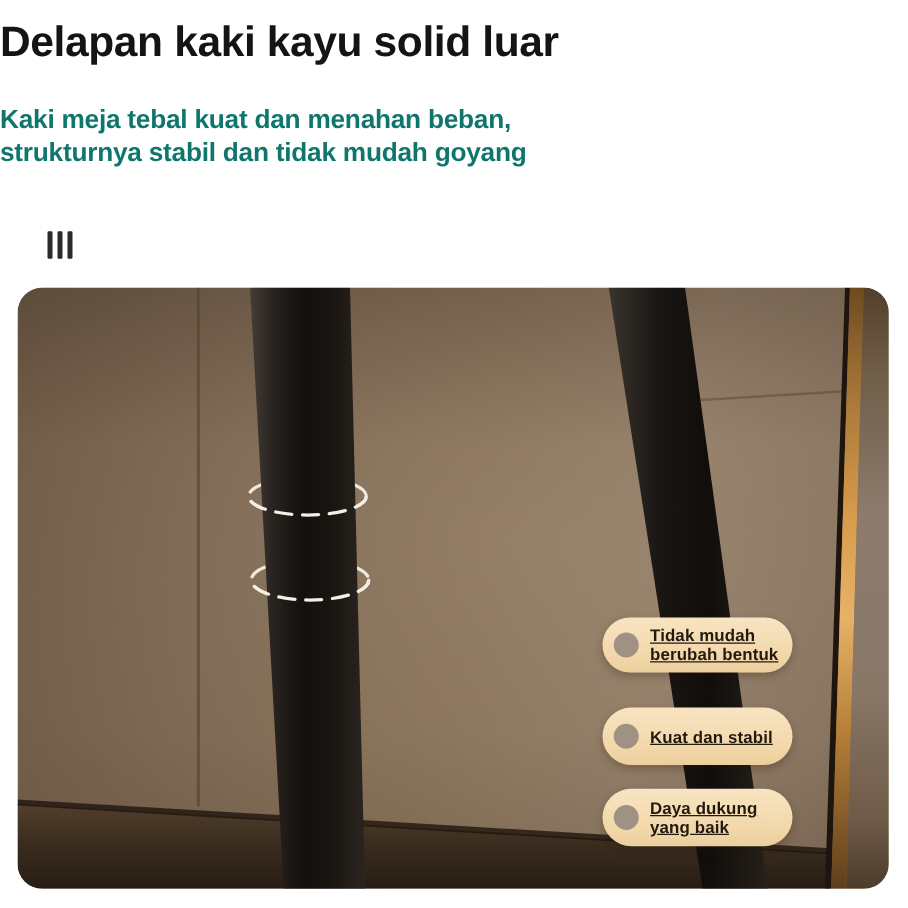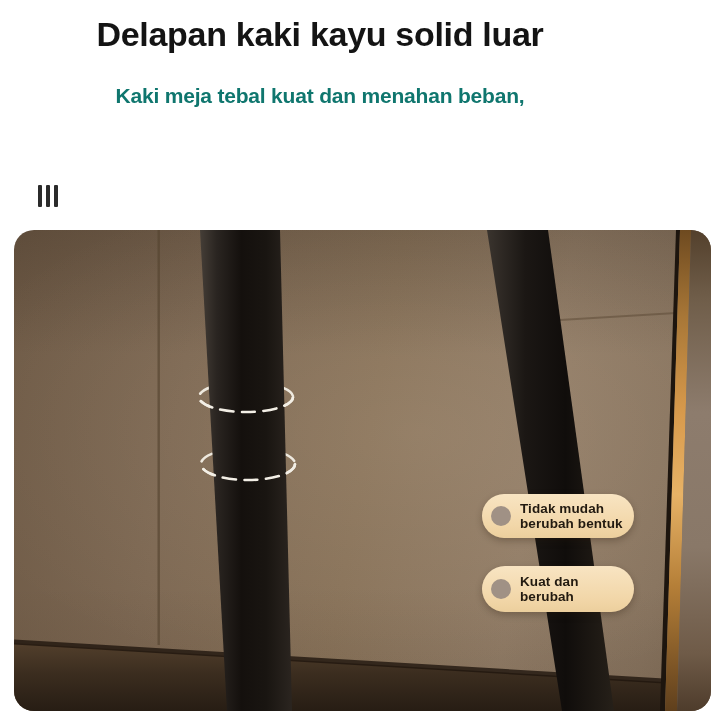--- a/index.html
+++ b/index.html
@@ -2,21 +2,21 @@
 <html><head>
 <meta charset="utf-8">
 <style>
   * { margin: 0; padding: 0; box-sizing: border-box; }
   html, body { width: 726px; height: 726px; background: #ffffff; overflow: hidden; }
   body { font-family: "Liberation Sans", "DejaVu Sans", sans-serif; }
 
   .page { position: relative; width: 726px; height: 726px; background: #ffffff; }
 
   
-  .header { position: absolute; top: 0; left: 0; width: 726px; text-align: center; padding-right: 86px; }
+  .header { position: absolute; top: 0; left: 0; width: 726px; text-align: left; padding-right: 86px; }
   .title { margin-top: 13px; font-size: 34px; line-height: 43px; font-weight: 700; color: #141414; letter-spacing: -0.3px; }
   .title span { display: block; }
   .subtitle { margin-top: 26px; font-size: 21px; line-height: 27px; font-weight: 600; color: #0f766e; letter-spacing: -0.2px; }
   .subtitle span { display: block; }
 
   
   .tally { position: absolute; left: 38px; top: 185px; display: flex; gap: 4px; }
   .tally i { display: block; width: 4px; height: 22px; background: #2b2b2b; border-radius: 1px; }
 
   
@@ -40,34 +40,35 @@
   }
   .badge-1 { top: 264px; }
   .badge-2 { top: 336px; height: 46px; }
   .badge-3 { top: 401px; height: 46px; }
   .badge .dot {
     flex: 0 0 auto; width: 20px; height: 20px; border-radius: 50%;
     background: #a09185; margin-right: 9px;
   }
   .badge .badge-text {
     display: flex; flex-direction: column; justify-content: center;
-    font-size: 13.5px; line-height: 15px; font-weight: 700; color: #221a10; letter-spacing: 0.1px;
+    font-size: 13.5px; line-height: 15px; font-weight: 700; color: #221a10; letter-spacing: 0.1px; text-decoration: underline;
   }
 </style>
 </head>
 <body>
 
 <div class="page">
 
   <div class="header">
     <h1 class="title">
       <span>Delapan kaki kayu solid luar</span>
     </h1>
     <p class="subtitle">
       <span>Kaki meja tebal kuat dan menahan beban,</span>
+      <span>strukturnya stabil dan tidak mudah goyang</span>
     </p>
   </div>
 
   <div class="tally">
     <i></i>
     <i></i>
     <i></i>
   </div>
 
   <div class="photo">
@@ -146,20 +147,27 @@
       <span class="dot"></span>
       <span class="badge-text">
         <span>Tidak mudah</span>
         <span>berubah bentuk</span>
       </span>
     </div>
 
     <div class="badge badge-2">
       <span class="dot"></span>
       <span class="badge-text">
-        <span>Kuat dan berubah</span>
+        <span>Kuat dan stabil</span>
         <span></span>
       </span>
     </div>
 
+    <div class="badge badge-3">
+      <span class="dot"></span>
+      <span class="badge-text">
+        <span>Daya dukung</span>
+        <span>yang baik</span>
+      </span>
+    </div>
   </div>
 
 </div>
 
 </body></html>

